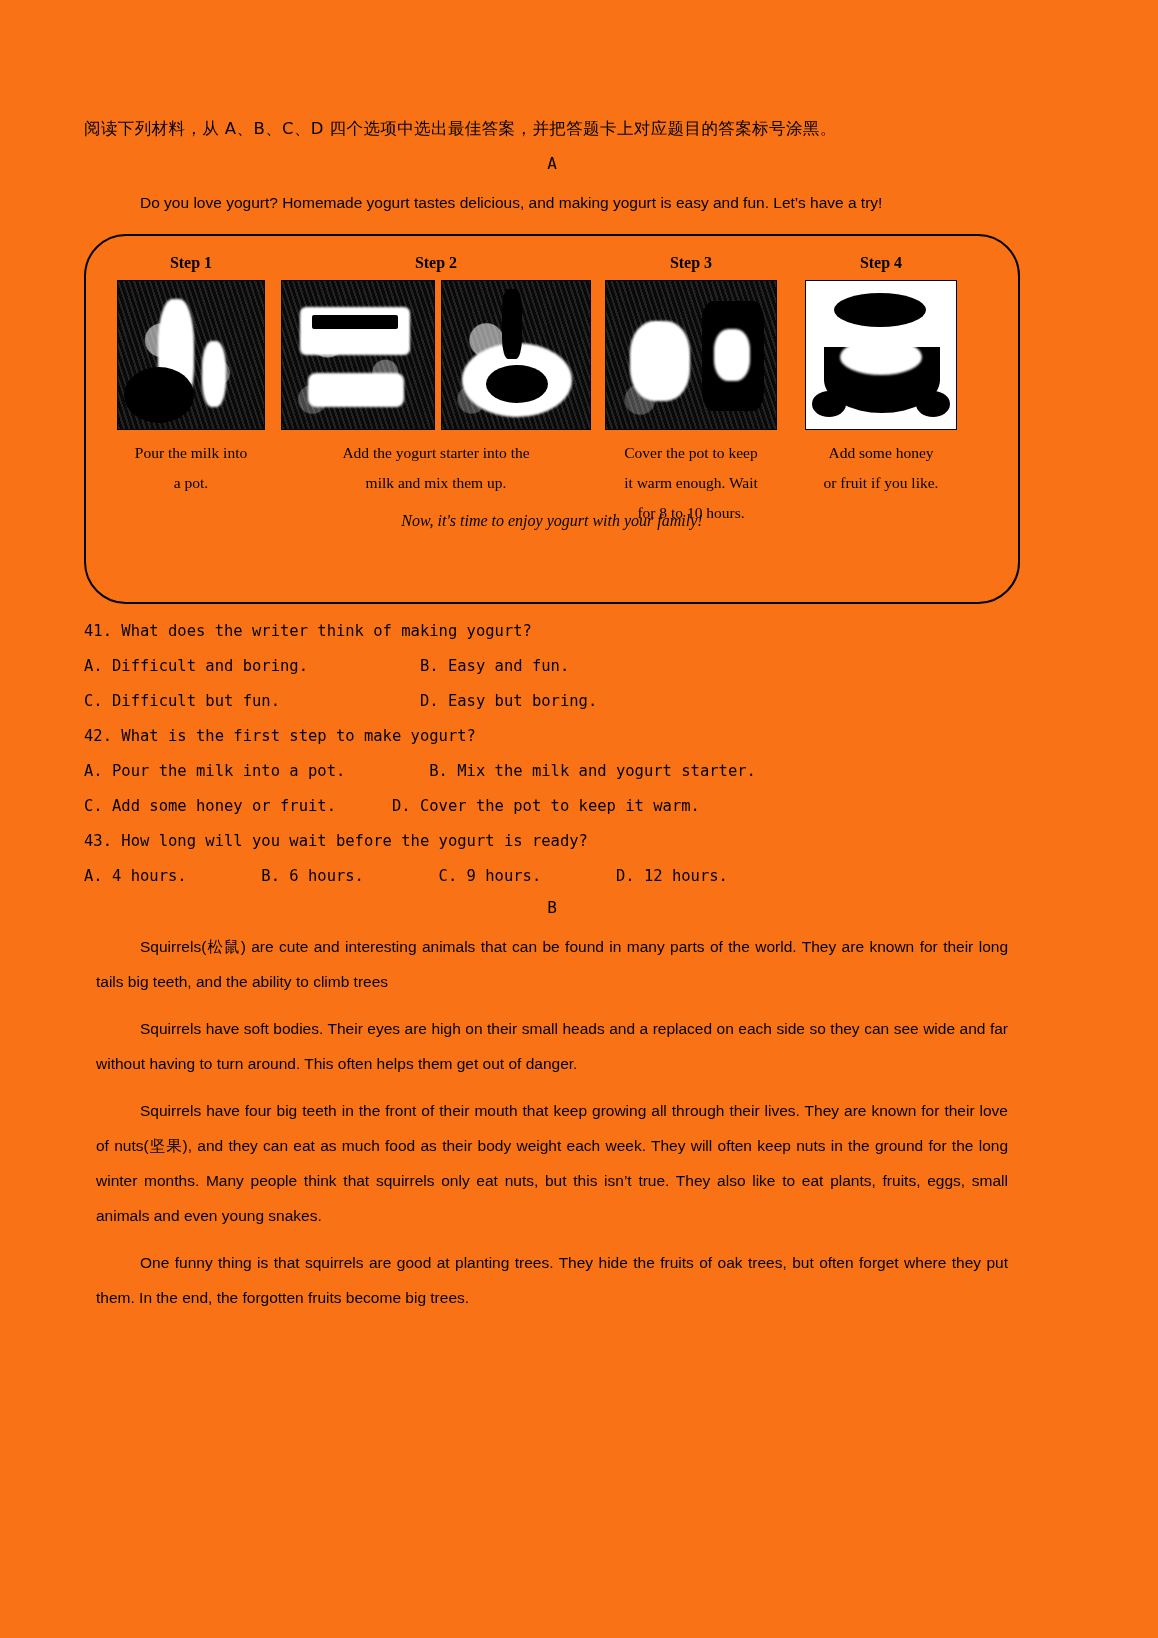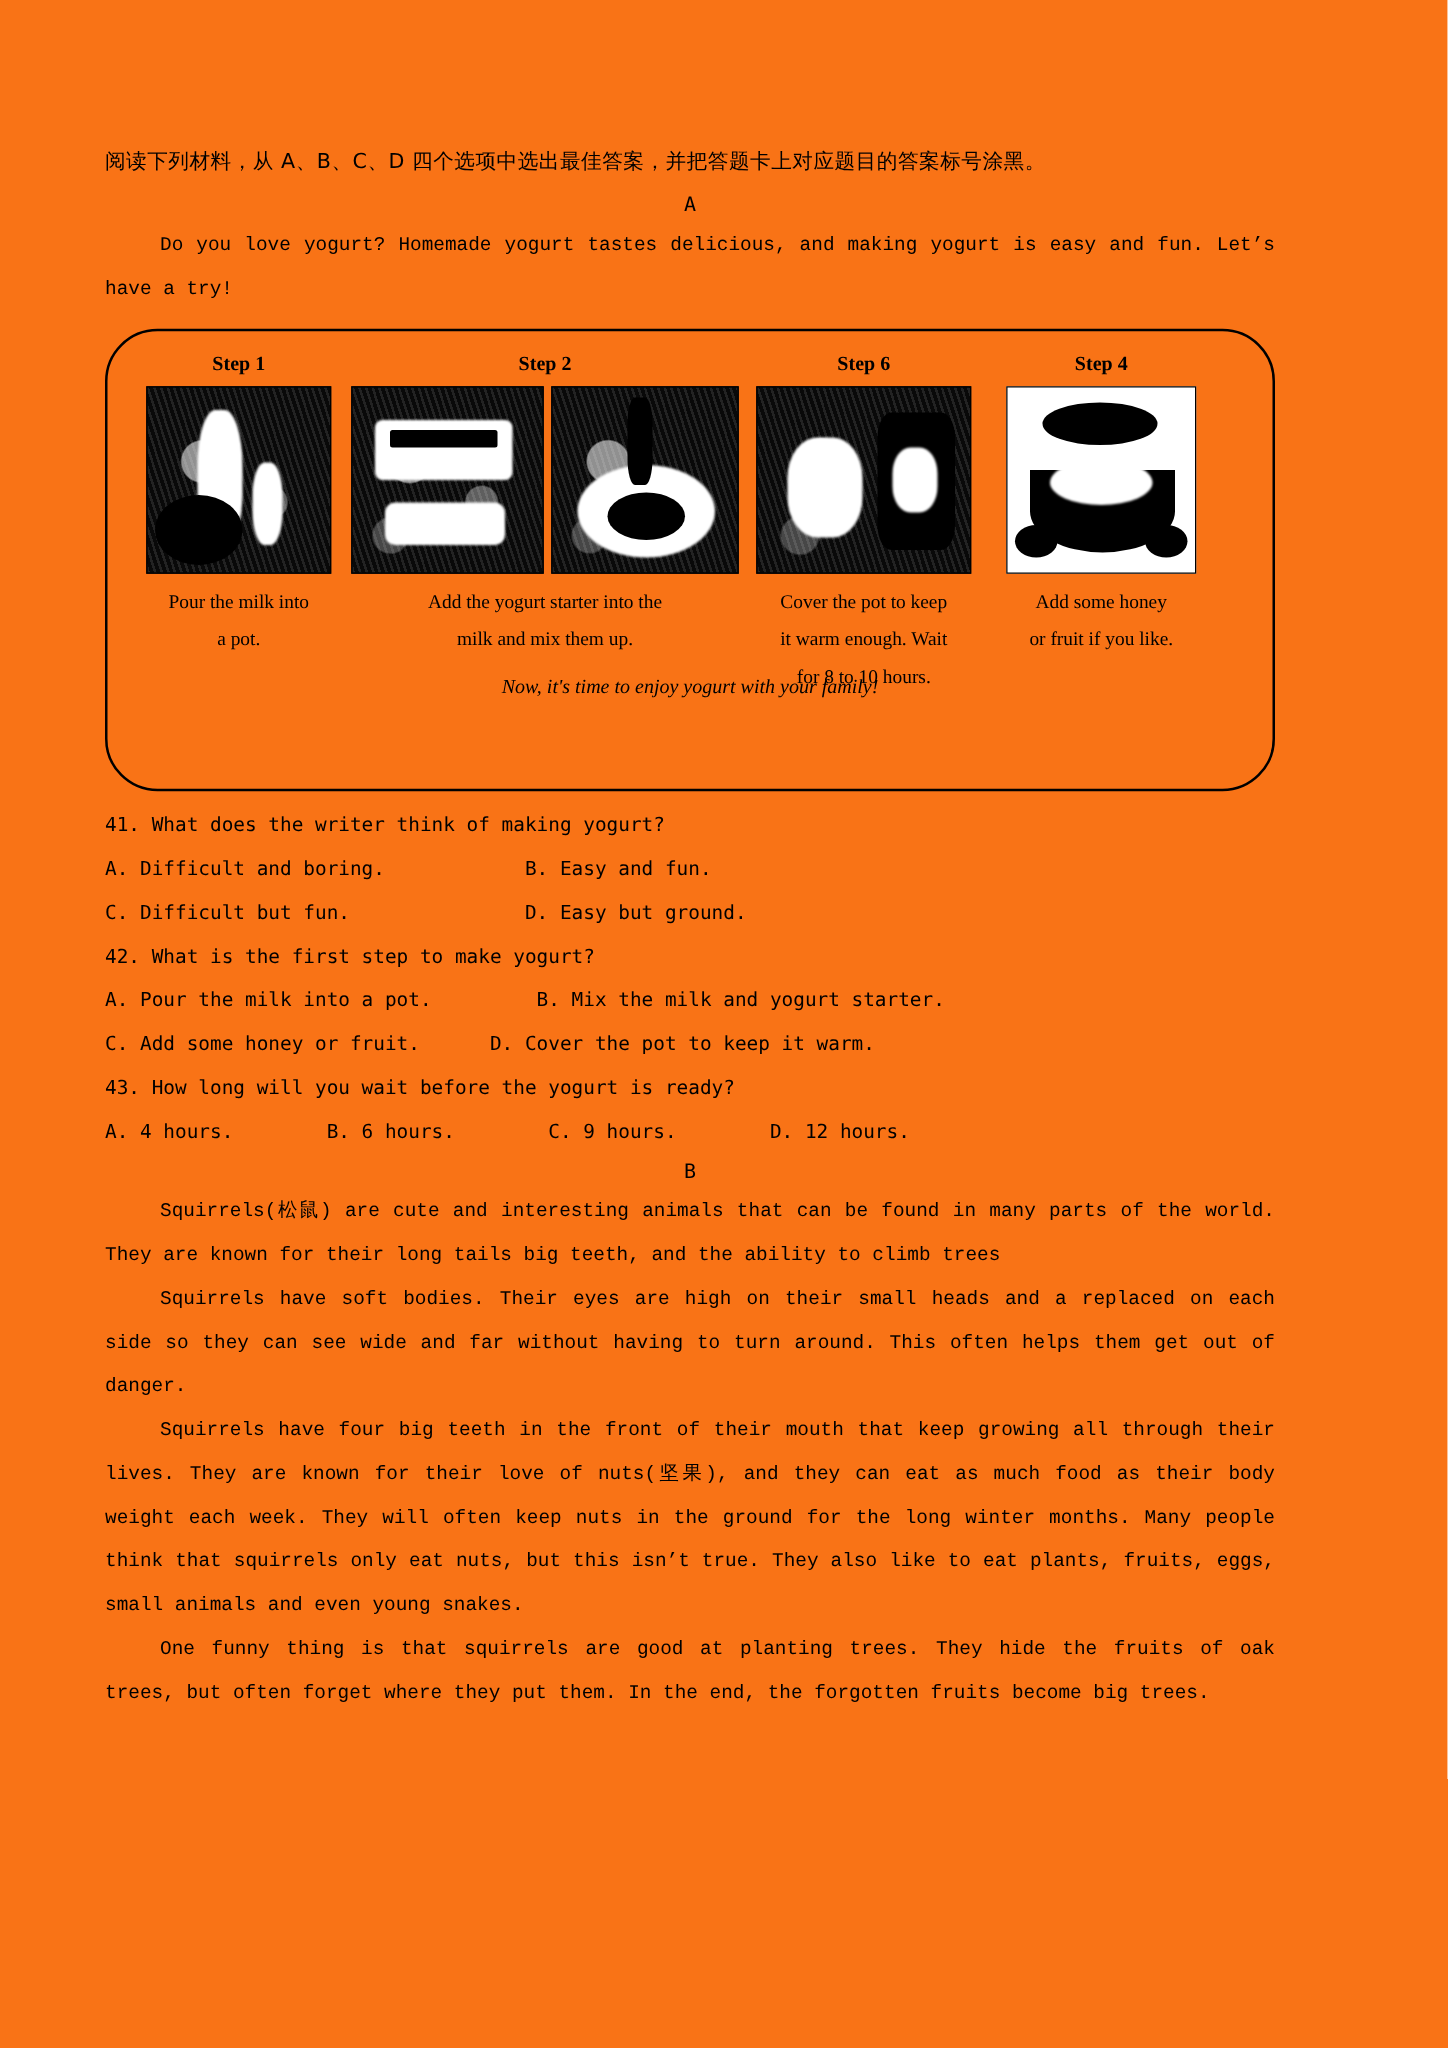--- a/index.html
+++ b/index.html
@@ -29,26 +29,26 @@
     margin-bottom: 14px;
     white-space: nowrap;
   }
   .section-letter {
     text-align: center;
     font-family: "DejaVu Sans Mono", monospace;
     font-size: 16px;
     margin: 4px 0 6px 0;
   }
   .para {
-    font-family: Liberation Mono, monospace;
+    font-family: Liberation Sans, sans-serif;
     font-size: 15.5px;
     line-height: 35px;
     text-align: justify;
     text-justify: inter-word;
-    margin: 0;
+    margin: 12px;
   }
   .para.indent {
     text-indent: 44px;
   }
   
   .recipe-box {
     margin: 14px 0 10px 0;
     border: 2px solid #000;
     border-radius: 42px;
     height: 370px;
@@ -183,21 +183,21 @@
               <div class="blob" style="left:20px;top:62px;width:110px;height:74px;border-radius:50%;"></div>
               <div class="dark" style="left:44px;top:84px;width:62px;height:38px;border-radius:50%;"></div>
               <div class="dark" style="left:60px;top:8px;width:20px;height:70px;border-radius:30%;"></div>
             </div>
           </div>
           <div class="step-cap">Add the yogurt starter into the</div>
           <div class="step-cap" style="margin-top:0">milk and mix them up.</div>
         </div>
 
         <div class="step step-3">
-          <div class="step-title">Step 6</div>
+          <div class="step-title">Step 3</div>
           <div class="photo-row">
             <div class="photo p3">
               <div class="grain"></div>
               <div class="blob" style="left:24px;top:40px;width:60px;height:80px;border-radius:40%;"></div>
               <div class="dark" style="left:96px;top:20px;width:62px;height:110px;border-radius:18%;"></div>
               <div class="blob" style="left:108px;top:48px;width:36px;height:52px;border-radius:40%;"></div>
             </div>
           </div>
           <div class="step-cap">Cover the pot to keep</div>
           <div class="step-cap" style="margin-top:0">it warm enough. Wait</div>
@@ -218,21 +218,21 @@
           <div class="step-cap">Add some honey</div>
           <div class="step-cap" style="margin-top:0">or fruit if you like.</div>
         </div>
 
       </div>
       <div class="closing">Now, it's time to enjoy yogurt with your family!</div>
     </div>
 
     <div class="q">41. What does the writer think of making yogurt?</div>
     <div class="opts">A. Difficult and boring.            B. Easy and fun.</div>
-    <div class="opts">C. Difficult but fun.               D. Easy but ground.</div>
+    <div class="opts">C. Difficult but fun.               D. Easy but boring.</div>
 
     <div class="q">42. What is the first step to make yogurt?</div>
     <div class="opts">A. Pour the milk into a pot.         B. Mix the milk and yogurt starter.</div>
     <div class="opts">C. Add some honey or fruit.      D. Cover the pot to keep it warm.</div>
 
     <div class="q">43. How long will you wait before the yogurt is ready?</div>
     <div class="opts">A. 4 hours.        B. 6 hours.        C. 9 hours.        D. 12 hours.</div>
 
     <div class="section-letter">B</div>
 

